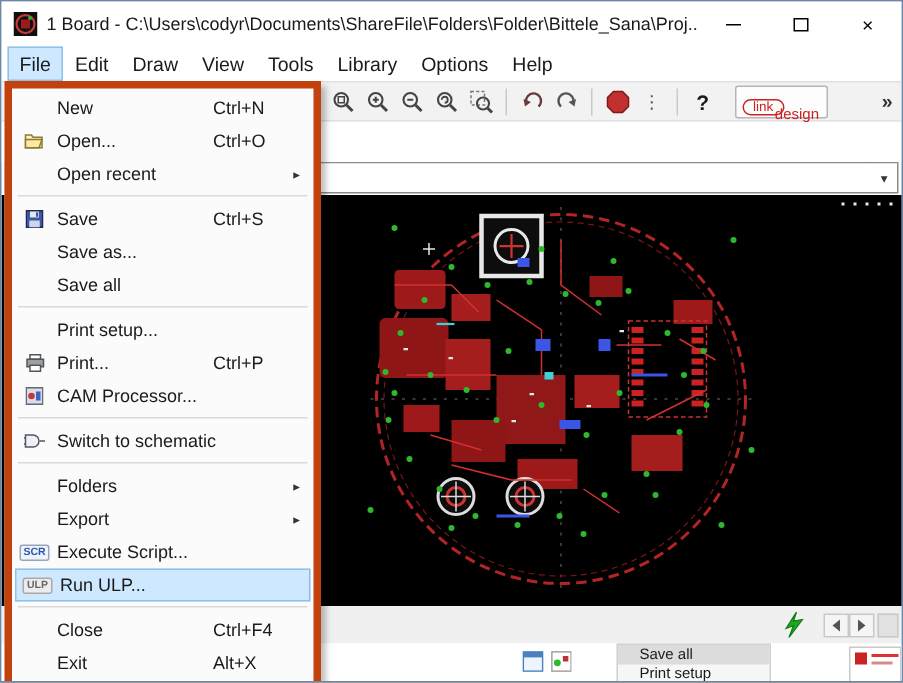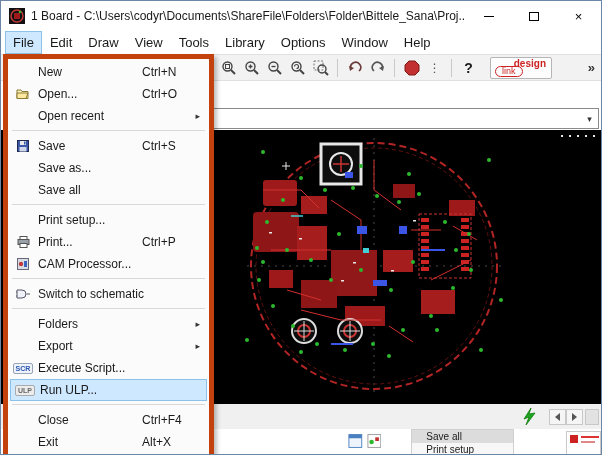--- a/index.html
+++ b/index.html
@@ -20,21 +20,21 @@
   .menubar { position:absolute; top:30px; left:0; right:0; height:23px; background:#fff; display:flex; align-items:stretch; padding-left:4px; }
   .mb-item { padding:0 8px; display:flex; align-items:center; font-size:13px; }
   .mb-item.active { background:#cde8ff; outline:1px solid #8ec1e8; outline-offset:-1px; }
 
   
   .toolbar { position:absolute; top:53px; left:0; right:0; height:27px; background:#f2f2f2; border-top:1px solid #e0e0e0; border-bottom:1px solid #e0e0e0; display:flex; align-items:center; padding-left:216px; }
   .tbtn { width:23px; height:22px; display:flex; align-items:center; justify-content:center; border:1px solid transparent; border-radius:2px; }
   .tsep { width:1px; height:18px; background:#c9c9c9; margin:0 5px; }
   .help-btn { font-weight:bold; font-size:14px; width:23px; text-align:center; }
   .design-link { position:relative; width:62px; height:22px; background:#fdfdfd; border:1px solid #b5b5b5; border-radius:2px; margin-left:10px; }
-  .dl-top { position:absolute; top:0; right:5px; color:#cc2222; font-size:10px; font-weight:bold;margin-left:16px; }
+  .dl-top { position:absolute; top:13px; right:5px; color:#cc2222; font-size:10px; font-weight:normal;margin-left:16px; }
   .dl-oval { position:absolute; bottom:1px; left:4px; color:#cc2222; font-size:9px; border:1px solid #cc2222; border-radius:8px; padding:0 6px; line-height:9px; }
   .overflow { margin-left:auto; margin-right:6px; font-weight:bold; color:#333; font-size:13px; }
 
   
   .subrow { position:absolute; top:81px; left:0; right:0; height:26px; background:#fff; }
   .combo { position:absolute; top:107px; left:2px; right:2px; height:21px; border:1px solid #8a8a8a; background:#fff; display:flex; }
   .combo input { flex:1; border:none; outline:none; font-family:"Liberation Sans",sans-serif; font-size:12px; padding:0 4px; }
   .combo-arrow { width:17px; display:flex; align-items:center; justify-content:center; font-size:9px; color:#333; background:#fff; }
 
   
@@ -113,23 +113,20 @@
         <span>View</span>
       </div>
     <div class="mb-item">
         <span>Tools</span>
       </div>
     <div class="mb-item">
         <span>Library</span>
       </div>
     <div class="mb-item">
         <span>Options</span>
-      </div>
-    <div class="mb-item">
-        <span>Window</span>
       </div>
     <div class="mb-item">
         <span>Help</span>
       </div>
   </div>
 
   <div class="toolbar">
     <div class="tbtn">
       <svg width="16" height="16" viewBox="0 0 16 16">
           <circle cx="6.5" cy="6.5" r="4.5" fill="none" stroke="#444" stroke-width="1.4"></circle>

